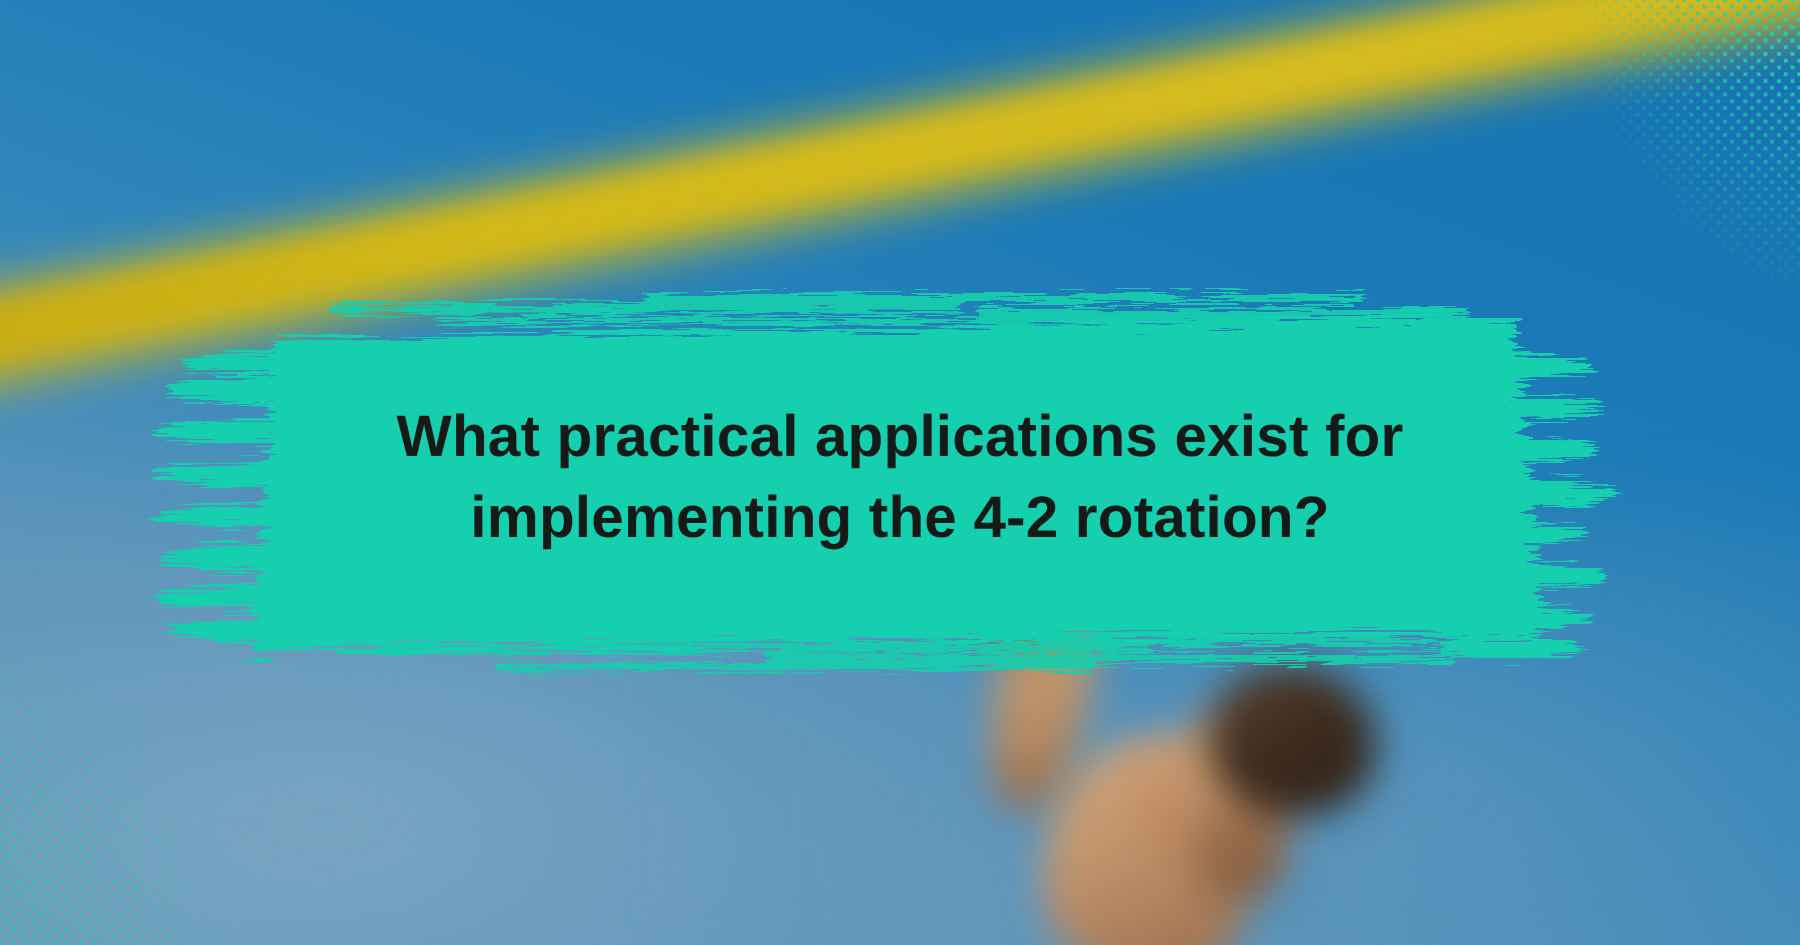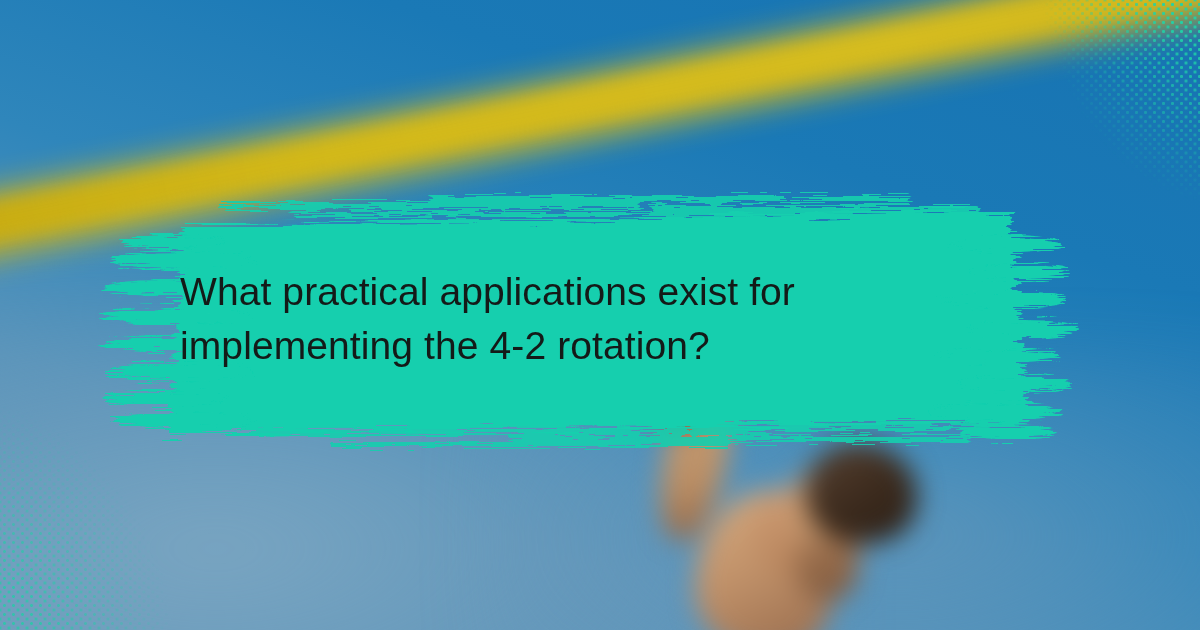--- a/index.html
+++ b/index.html
@@ -236,24 +236,25 @@
     height: 100%;
     overflow: visible;
   }
 
   
   .headline {
     position: absolute;
     left: 180px;
     top: 265px;
     width: 840px;
+    text-align: center;
     color: #141a18;
     font-size: 39px;
     line-height: 54px;
-    font-weight: 400;
+    font-weight: 700;
     letter-spacing: 0.1px;
     white-space: pre-line;
   }
 </style>
 </head>
 <body>
 
 <div id="card">
 
   <div class="bg-base"></div>

